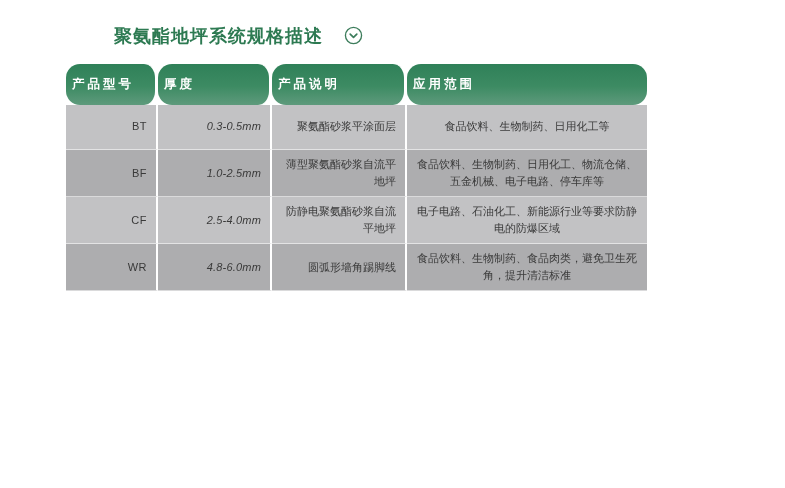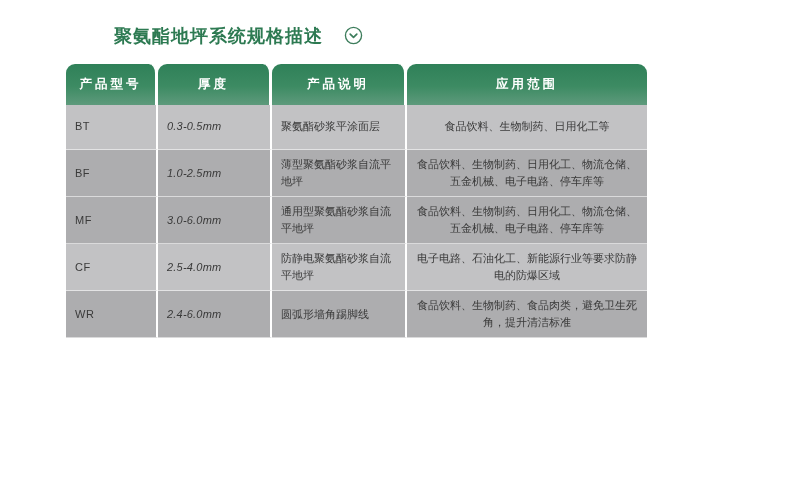--- a/index.html
+++ b/index.html
@@ -62,46 +62,47 @@
   .spec-table col.c-app   { width: 240px; }
 
   .spec-table thead th {
     height: 41px;
     padding: 0 6px;
     background: linear-gradient(to bottom, #2f8058 0%, #3d8b63 55%, #5e9a7c 100%);
     color: #ffffff;
     font-size: 12.5px;
     font-weight: bold;
     letter-spacing: 3px;
-    text-align: center;
+    text-align: left;
     vertical-align: middle;
     border-top-left-radius: 9px;
     border-top-right-radius: 9px;
     box-sizing: border-box;
     border-right: 3px solid #ffffff;
+    border-radius: 14px;
   }
   .spec-table thead th:last-child { border-right: none; }
 
   .spec-table tbody td {
     height: 45px;
     padding: 6px 9px;
     font-size: 11px;
     color: #3a3a3a;
     vertical-align: middle;
     line-height: 1.55;
     box-sizing: border-box;
     border-right: 2px solid #ffffff;
     border-bottom: 1px solid rgba(255,255,255,0.55);
   }
   .spec-table tbody td:last-child { border-right: none; }
 
   .spec-table tbody tr.row-light td { background: #c2c2c4; }
   .spec-table tbody tr.row-dark  td { background: #adadaf; }
 
-  .cell-center { text-align: left; }
+  .cell-center { text-align: right; }
   .cell-left   { text-align: center; }
 
   .cell-model  { letter-spacing: 0.5px; }
   .cell-thick  { letter-spacing: 0.2px; font-style: italic; }
 </style>
 </head>
 <body>
 
 <div class="page">
 
@@ -136,34 +137,28 @@
         <td class="cell-center cell-thick">0.3-0.5mm</td>
         <td class="cell-center">聚氨酯砂浆平涂面层</td>
         <td class="cell-left">食品饮料、生物制药、日用化工等</td>
       </tr>
       <tr class="row-dark">
         <td class="cell-center cell-model">BF</td>
         <td class="cell-center cell-thick">1.0-2.5mm</td>
         <td class="cell-center">薄型聚氨酯砂浆自流平地坪</td>
         <td class="cell-left">食品饮料、生物制药、日用化工、物流仓储、五金机械、电子电路、停车库等</td>
       </tr>
-      <tr class="row-dark">
-        <td class="cell-center cell-model">MF</td>
-        <td class="cell-center cell-thick">3.0-6.0mm</td>
-        <td class="cell-center">通用型聚氨酯砂浆自流平地坪</td>
-        <td class="cell-left">食品饮料、生物制药、日用化工、物流仓储、五金机械、电子电路、停车库等</td>
-      </tr>
       <tr class="row-light">
         <td class="cell-center cell-model">CF</td>
         <td class="cell-center cell-thick">2.5-4.0mm</td>
         <td class="cell-center">防静电聚氨酯砂浆自流平地坪</td>
         <td class="cell-left">电子电路、石油化工、新能源行业等要求防静电的防爆区域</td>
       </tr>
       <tr class="row-dark">
         <td class="cell-center cell-model">WR</td>
-        <td class="cell-center cell-thick">2.4-6.0mm</td>
+        <td class="cell-center cell-thick">4.8-6.0mm</td>
         <td class="cell-center">圆弧形墙角踢脚线</td>
         <td class="cell-left">食品饮料、生物制药、食品肉类，避免卫生死角，提升清洁标准</td>
       </tr>
     </tbody>
   </table>
 
 </div>
 
 </body></html>

